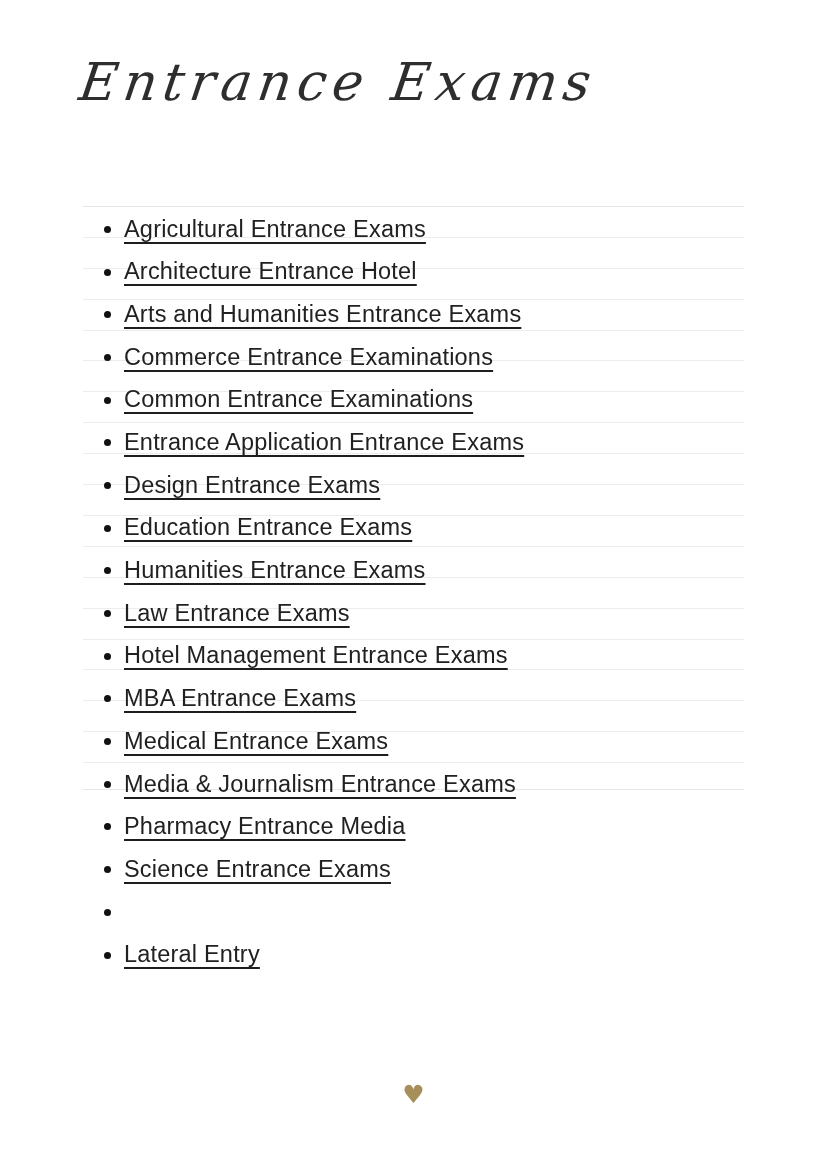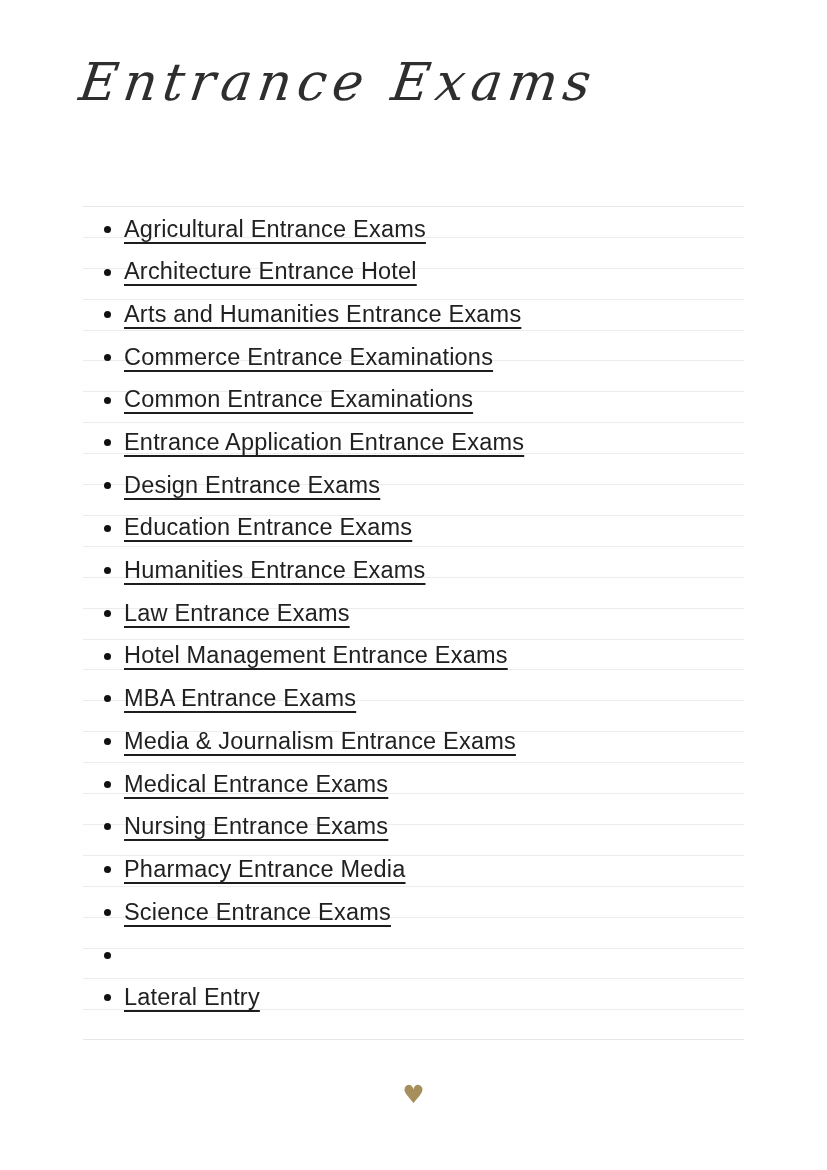--- a/index.html
+++ b/index.html
@@ -22,21 +22,21 @@
     letter-spacing: 6px;
     color: #2e2e2e;
     transform: skewX(-8deg);
     white-space: nowrap;
   }
   .list-wrap {
     position: absolute;
     left: 83px;
     top: 206px;
     width: 661px;
-    height: 834px;
+    height: 584px;
     border-top: 1px solid #e7e7e7;
     border-bottom: 1px solid #e7e7e7;
     background-image: repeating-linear-gradient(
       to bottom,
       transparent 0px,
       transparent 29.9px,
       #ececec 29.9px,
       #ececec 30.9px
     );
   }
@@ -133,29 +133,25 @@
     <li>
       <span class="bullet"></span>
       <a class="exam-link">Hotel Management Entrance Exams</a>
     </li>
     <li>
       <span class="bullet"></span>
       <a class="exam-link">MBA Entrance Exams</a>
     </li>
     <li>
       <span class="bullet"></span>
-      <a class="exam-link">Media &amp; Journalism Entrance Exams</a>
-    </li>
-    <li>
-      <span class="bullet"></span>
       <a class="exam-link">Medical Entrance Exams</a>
     </li>
     <li>
       <span class="bullet"></span>
-      <a class="exam-link">Nursing Entrance Exams</a>
+      <a class="exam-link">Media &amp; Journalism Entrance Exams</a>
     </li>
     <li>
       <span class="bullet"></span>
       <a class="exam-link">Pharmacy Entrance Media</a>
     </li>
     <li>
       <span class="bullet"></span>
       <a class="exam-link">Science Entrance Exams</a>
     </li>
     <li>

